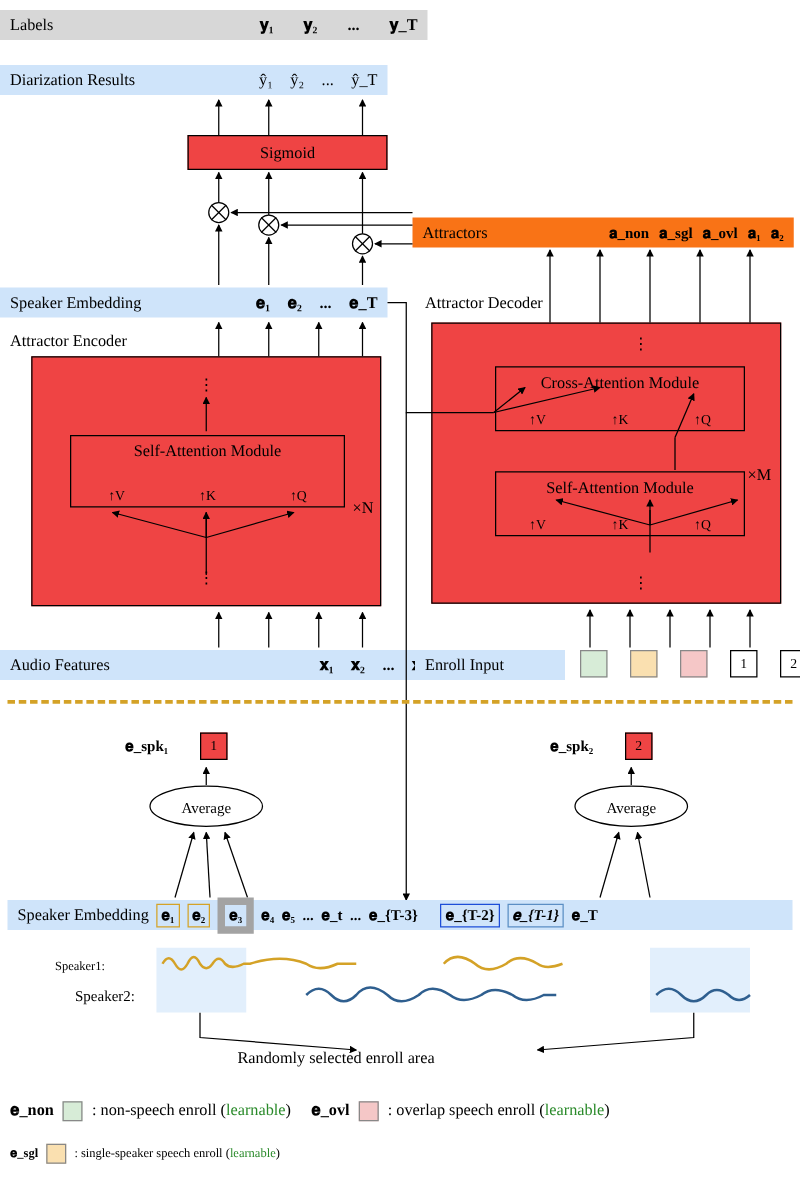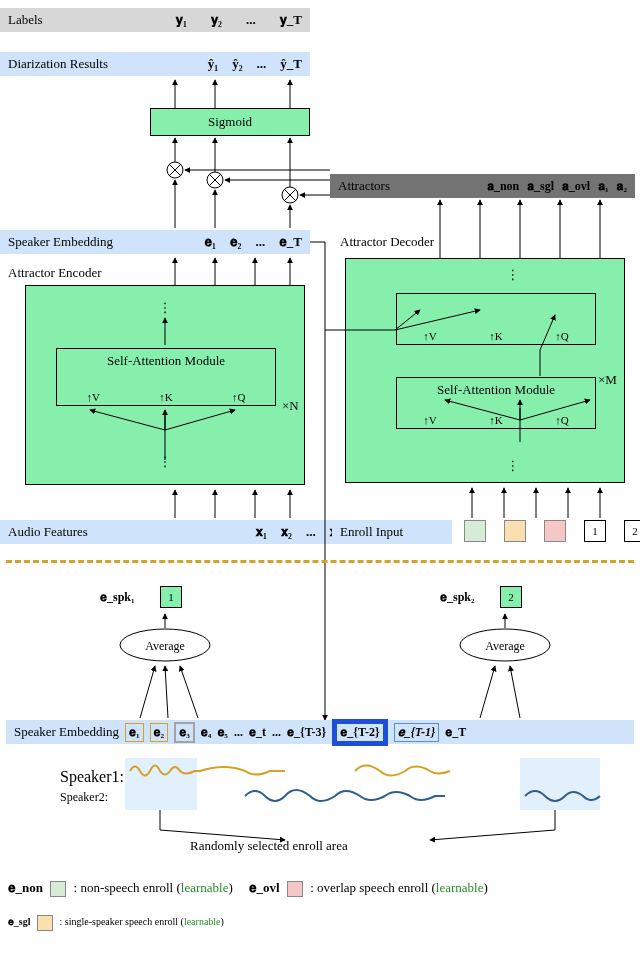--- a/index.html
+++ b/index.html
@@ -10,44 +10,44 @@
     height: 957px;
     position: relative;
     font-family: "Times New Roman", serif;
     font-size: 13px;
   }
   svg { display: block; }
   .band { position: absolute; left: 0; height: 24px; padding: 0 8px; display: flex; align-items: center; }
   .band-label { font-size: 13px; }
   .grey { background: #d7d7d7; }
   .blue { background: #cfe4fa; }
-  .green { background: #737373; }
-  .box { position: absolute; background: #86efac; border: 1px solid #000; }
+  .green { background: #f97316; }
+  .box { position: absolute; background: #ef4444; border: 1px solid #000; }
   .legend-sq { display: inline-block; width: 16px; height: 16px; border: 1px solid #888; vertical-align: middle; margin: 0 4px; }
   .learnable { color: #2a8a2a; }
   .sel-box { fill: #cfe4fa; stroke: none; opacity: 0.6; }
 </style>
 </head>
 <body>
 
-<div class="band grey" style="top:8px; width:310px;">
+<div class="band grey" style="top:8px; width:342px;">
   <span class="band-label">Labels</span>
   <span style="flex:1"></span>
   <span style="display:flex; gap:24px; font-weight:bold;">
     <span>𝐲₁</span>
     <span>𝐲₂</span>
     <span>...</span>
     <span>𝐲_T</span>
   </span>
 </div>
 
 <div class="band blue" style="top:52px; width:310px;">
   <span class="band-label">Diarization Results</span>
   <span style="flex:1"></span>
-  <span style="display:flex; gap:14px; font-weight:bold;">
+  <span style="display:flex; gap:14px; font-weight:normal;">
     <span>ŷ₁</span>
     <span>ŷ₂</span>
     <span>...</span>
     <span>ŷ_T</span>
   </span>
 </div>
 
 <div class="box" style="top:108px; left:150px; width:160px; height:28px; text-align:center; line-height:26px;">
   <span>Sigmoid</span>
 </div>
@@ -100,20 +100,21 @@
     <span>𝐱₁</span>
     <span>𝐱₂</span>
     <span>...</span>
     <span>𝐱_T</span>
   </span>
 </div>
 
 <div class="box" style="top:258px; left:345px; width:280px; height:225px;">
   <div style="position:absolute; top:8px; left:60%; transform:translateX(-50%);">⋮</div>
   <div class="box" style="top:34px; left:50px; width:200px; height:52px;">
+    <div style="text-align:center; padding-top:4px;">Cross-Attention Module</div>
     <div style="position:absolute; bottom:2px; left:0; width:100%; display:flex; justify-content:space-around; font-size:11px;">
       <span>↑<span>V</span></span>
       <span>↑<span>K</span></span>
       <span>↑<span>Q</span></span>
     </div>
   </div>
   <div class="box" style="top:118px; left:50px; width:200px; height:52px;">
     <div style="text-align:center; padding-top:4px;">Self-Attention Module</div>
     <div style="position:absolute; bottom:2px; left:0; width:100%; display:flex; justify-content:space-around; font-size:11px;">
       <span>↑<span>V</span></span>
@@ -251,33 +252,33 @@
 </svg>
 
 <div class="band blue" style="top:720px; left:6px; width:628px;">
   <span class="band-label">Speaker Embedding</span>
   <span style="flex:1"></span>
 </div>
 
 <div style="position:absolute; top:720px; left:125px; display:flex; gap:6px; align-items:center; height:24px; font-size:12px; font-weight:bold;">
   <span style="border:1px solid #d4a227; padding:1px 3px;">𝐞₁</span>
   <span style="border:1px solid #d4a227; padding:1px 3px;">𝐞₂</span>
-  <span style="border:2px solid #a3a3a3; padding:1px 3px;">𝐞₃</span>
+  <span style="border:6px solid #a3a3a3; padding:1px 3px;">𝐞₃</span>
   <span>𝐞₄</span>
   <span>𝐞₅</span>
   <span>...</span>
   <span>𝐞_t</span>
   <span>...</span>
   <span>𝐞_{T-3}</span>
-  <span style="border:5px solid #1d4ed8; padding:1px 3px;">𝐞_{T-2}</span>
+  <span style="border:1px solid #1d4ed8; padding:1px 3px;margin-left:12px;">𝐞_{T-2}</span>
   <span style="border:1px solid #5b8ec4; padding:1px 3px;font-style:italic;">𝐞_{T-1}</span>
   <span>𝐞_T</span>
 </div>
 
-<div style="position:absolute; top:768px; left:60px; font-size:16px;">Speaker1:</div>
+<div style="position:absolute; top:768px; left:44px; font-size:10px;">Speaker1:</div>
 <div style="position:absolute; top:790px; left:60px; font-size:12px;">Speaker2:</div>
 
 <svg style="position:absolute; top:758px; left:125px;" width="490" height="55">
 
   <rect class="sel-box" x="0" y="0" width="72" height="52"></rect>
   <rect class="sel-box" x="395" y="0" width="80" height="52"></rect>
 
   <path d="M5,13 Q10,4 15,13 Q20,22 25,13 Q30,2 35,13 Q40,20 45,13 Q50,5 55,13 Q60,18 70,13 L75,13 Q100,5 120,13 Q130,20 145,13 L160,13 M230,13 Q240,2 255,13 Q265,22 280,13 Q290,4 305,13 Q312,18 325,13" fill="none" stroke="#d4a227" stroke-width="2"></path>
 
   <path d="M120,38 Q130,28 140,38 Q150,48 160,38 Q170,26 185,38 Q195,48 210,38 Q220,28 235,38 Q245,46 260,38 Q270,30 285,38 Q295,46 310,38 L320,38 M400,38 Q410,28 420,38 Q430,48 440,38 Q448,30 458,38 Q466,46 475,38" fill="none" stroke="#2f5f8f" stroke-width="2"></path>

